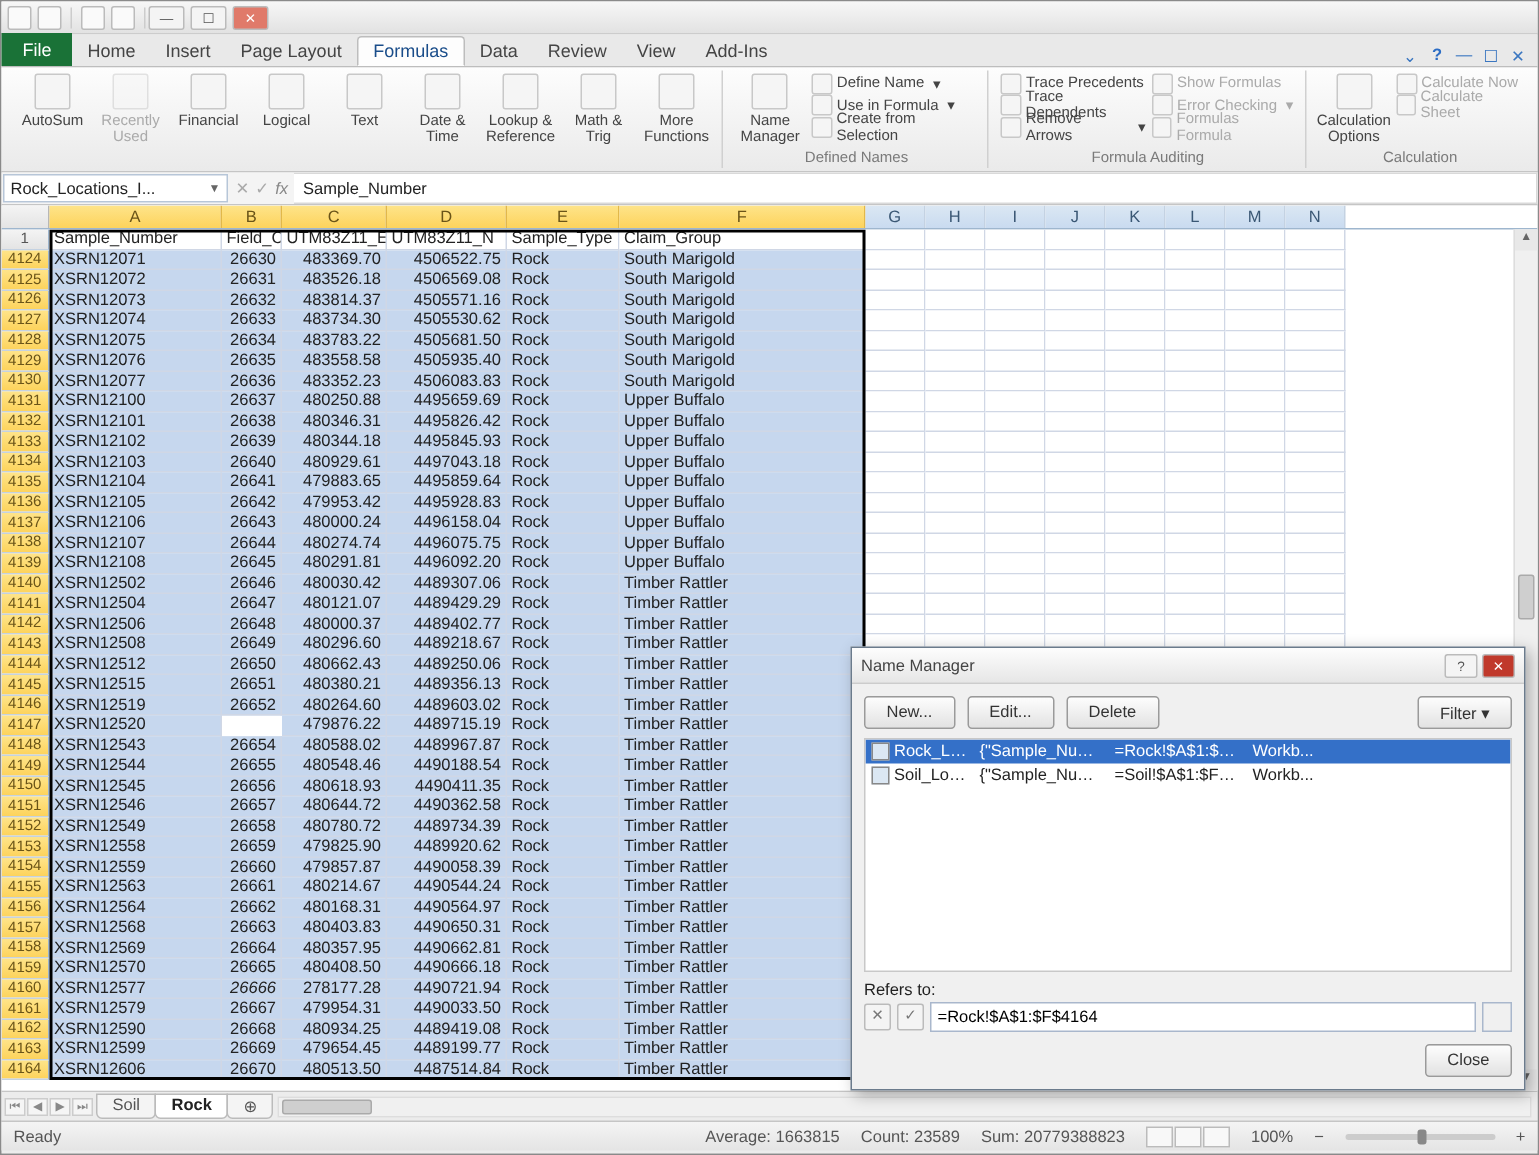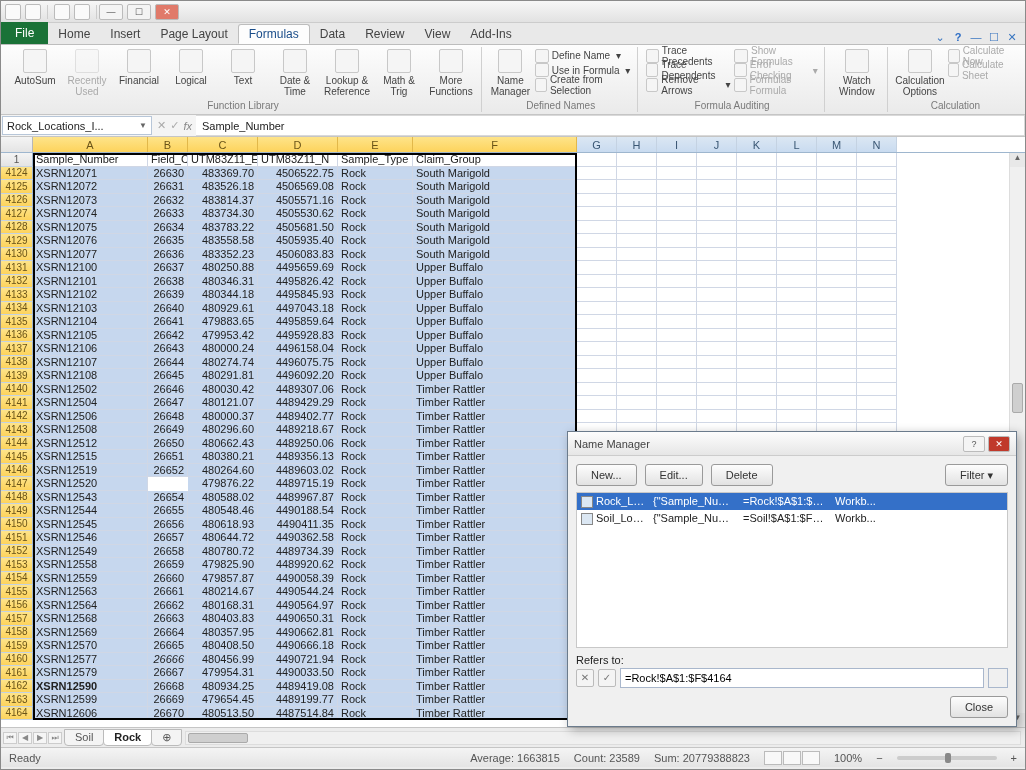--- a/index.html
+++ b/index.html
@@ -170,21 +170,20 @@
           </div>
       <div class="big-btn">
             <div class="ic"></div>
             <span>Math &amp; Trig</span>
           </div>
       <div class="big-btn">
             <div class="ic"></div>
             <span>More Functions</span>
           </div>
     </div>
-        <div class="group-label">Function Library</div>
       </div>
     <div class="group">
         <div class="group-body">
       <div class="big-btn">
             <div class="ic"></div>
             <span>Name Manager</span>
           </div>
       <div class="stack">
         <div class="row"><span class="ic"></span><span>Define Name</span>&nbsp;▾</div>
         <div class="row"><span class="ic"></span><span>Use in Formula</span>&nbsp;▾</div>
@@ -215,29 +214,20 @@
               <span>Show Formulas</span>
             </div>
         <div class="row"><span class="ic"></span><span>Error Checking</span>&nbsp;▾</div>
         <div class="row">
               <span class="ic"></span>
               <span>Formulas Formula</span>
             </div>
       </div>
     </div>
         <div class="group-label">Formula Auditing</div>
-      </div>
-    <div class="group">
-        <div class="group-body">
-      <div class="big-btn">
-            <div class="ic"></div>
-            <span>Watch Window</span>
-          </div>
-    </div>
-        <div class="group-label"></div>
       </div>
     <div class="group" style="border-right:none;">
         <div class="group-body">
       <div class="big-btn">
             <div class="ic"></div>
             <span>Calculation Options</span>
           </div>
       <div class="stack dis">
         <div class="row">
               <span class="ic"></span>
@@ -914,21 +904,21 @@
             <div class="cell " style="width: 40px; background: rgb(255, 255, 255);"></div>
             <div class="cell " style="width: 40px; background: rgb(255, 255, 255);"></div>
             <div class="cell " style="width: 40px; background: rgb(255, 255, 255);"></div>
             <div class="cell " style="width: 40px; background: rgb(255, 255, 255);"></div>
             <div class="cell " style="width: 40px; background: rgb(255, 255, 255);"></div>
           </div>
           <div class="row sel-bg">
             <div class="row-h sel">4160</div>
             <div class="cell " style="width: 115px;">XSRN12577</div>
             <div class="cell r" style="width: 40px; font-style: italic;">26666</div>
-            <div class="cell r" style="width: 70px;">480456.99</div>
+            <div class="cell r" style="width: 70px;">278177.28</div>
             <div class="cell r" style="width: 80px;">4490721.94</div>
             <div class="cell " style="width: 75px;">Rock</div>
             <div class="cell " style="width: 164px;">Timber Rattler</div>
             <div class="cell " style="width: 40px; background: rgb(255, 255, 255);"></div>
             <div class="cell " style="width: 40px; background: rgb(255, 255, 255);"></div>
             <div class="cell " style="width: 40px; background: rgb(255, 255, 255);"></div>
             <div class="cell " style="width: 40px; background: rgb(255, 255, 255);"></div>
             <div class="cell " style="width: 40px; background: rgb(255, 255, 255);"></div>
             <div class="cell " style="width: 40px; background: rgb(255, 255, 255);"></div>
             <div class="cell " style="width: 40px; background: rgb(255, 255, 255);"></div>
@@ -946,21 +936,21 @@
             <div class="cell " style="width: 40px; background: rgb(255, 255, 255);"></div>
             <div class="cell " style="width: 40px; background: rgb(255, 255, 255);"></div>
             <div class="cell " style="width: 40px; background: rgb(255, 255, 255);"></div>
             <div class="cell " style="width: 40px; background: rgb(255, 255, 255);"></div>
             <div class="cell " style="width: 40px; background: rgb(255, 255, 255);"></div>
             <div class="cell " style="width: 40px; background: rgb(255, 255, 255);"></div>
             <div class="cell " style="width: 40px; background: rgb(255, 255, 255);"></div>
           </div>
           <div class="row sel-bg">
             <div class="row-h sel">4162</div>
-            <div class="cell " style="width: 115px; font-weight: bold;">XSRN12590</div>
+            <div class="cell " style="width: 115px;">XSRN12590</div>
             <div class="cell r" style="width: 40px;">26668</div>
             <div class="cell r" style="width: 70px;">480934.25</div>
             <div class="cell r" style="width: 80px;">4489419.08</div>
             <div class="cell " style="width: 75px;">Rock</div>
             <div class="cell " style="width: 164px;">Timber Rattler</div>
             <div class="cell " style="width: 40px; background: rgb(255, 255, 255);"></div>
             <div class="cell " style="width: 40px; background: rgb(255, 255, 255);"></div>
             <div class="cell " style="width: 40px; background: rgb(255, 255, 255);"></div>
             <div class="cell " style="width: 40px; background: rgb(255, 255, 255);"></div>
             <div class="cell " style="width: 40px; background: rgb(255, 255, 255);"></div>

